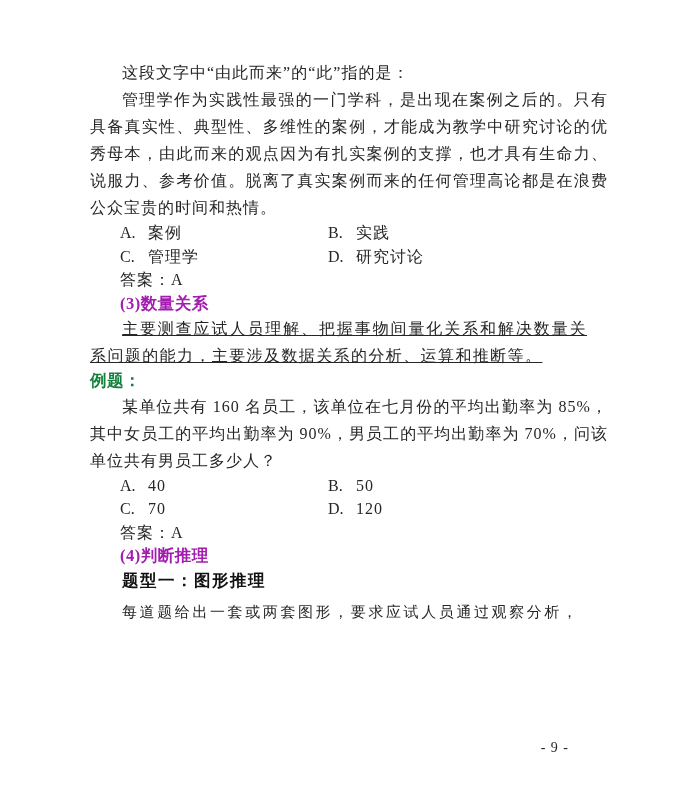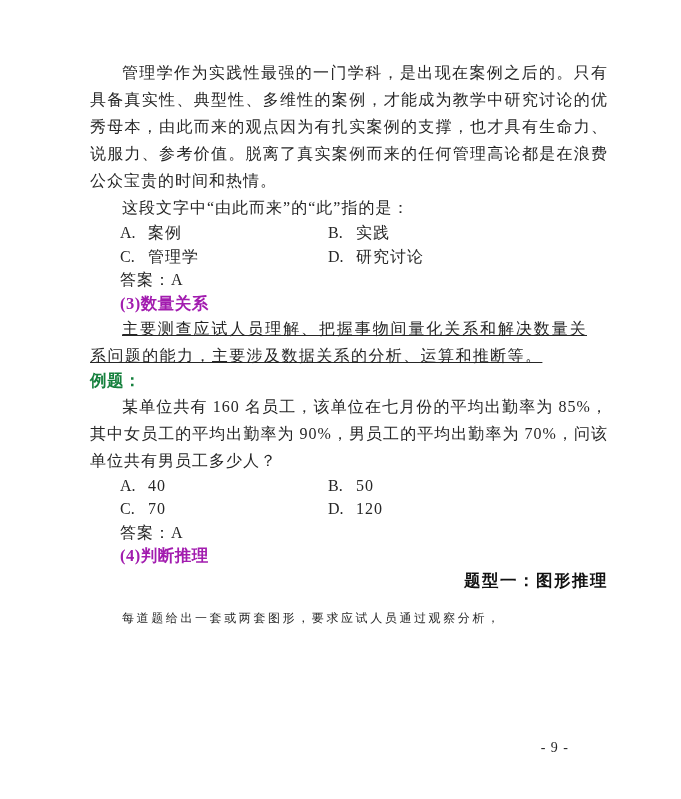--- a/index.html
+++ b/index.html
@@ -23,25 +23,25 @@
     letter-spacing: 1px;
     text-align: justify;
   }
   .indent { text-indent: 32px; }
   .desc {
     letter-spacing: 1.4px;
     max-width: 497px;
     text-decoration: underline;
   }
   .cont-line {
-    font-size: 12px;
+    font-size: 15px;
     line-height: 27px;
     letter-spacing: 2.6px;
     text-indent: 32px;
-    margin-top: 12px;
+    margin-top: 6px;
     white-space: nowrap;
   }
   
   .opt-row {
     display: flex;
     padding-left: 30px;
     font-size: 16px;
     line-height: 23.5px;
     letter-spacing: 1px;
   }
@@ -74,39 +74,38 @@
     color: #15803d;
     letter-spacing: 0.5px;
   }
   .sub-heading {
     padding-left: 32px;
     font-size: 16.5px;
     line-height: 25px;
     font-weight: bold;
     color: #111111;
     letter-spacing: 1.5px;
-    text-align: right;
   }
   .page-number {
     position: absolute;
     top: 740px;
     right: 112px;
     font-size: 14px;
     letter-spacing: 1px;
     color: #262626;
   }
 </style>
 </head>
 <body>
 
 <div class="page">
 
+  <div class="para indent">这段文字中“由此而来”的“此”指的是：</div>
+
   <div class="para indent">管理学作为实践性最强的一门学科，是出现在案例之后的。只有具备真实性、典型性、多维性的案例，才能成为教学中研究讨论的优秀母本，由此而来的观点因为有扎实案例的支撑，也才具有生命力、说服力、参考价值。脱离了真实案例而来的任何管理高论都是在浪费公众宝贵的时间和热情。</div>
-
-  <div class="para indent">这段文字中“由此而来”的“此”指的是：</div>
 
   <div class="opt-row">
     <div class="option col1">
       <span class="lbl">A.</span>
       <span class="txt">案例</span>
     </div>
     <div class="option">
       <span class="lbl">B.</span>
       <span class="txt">实践</span>
     </div>

